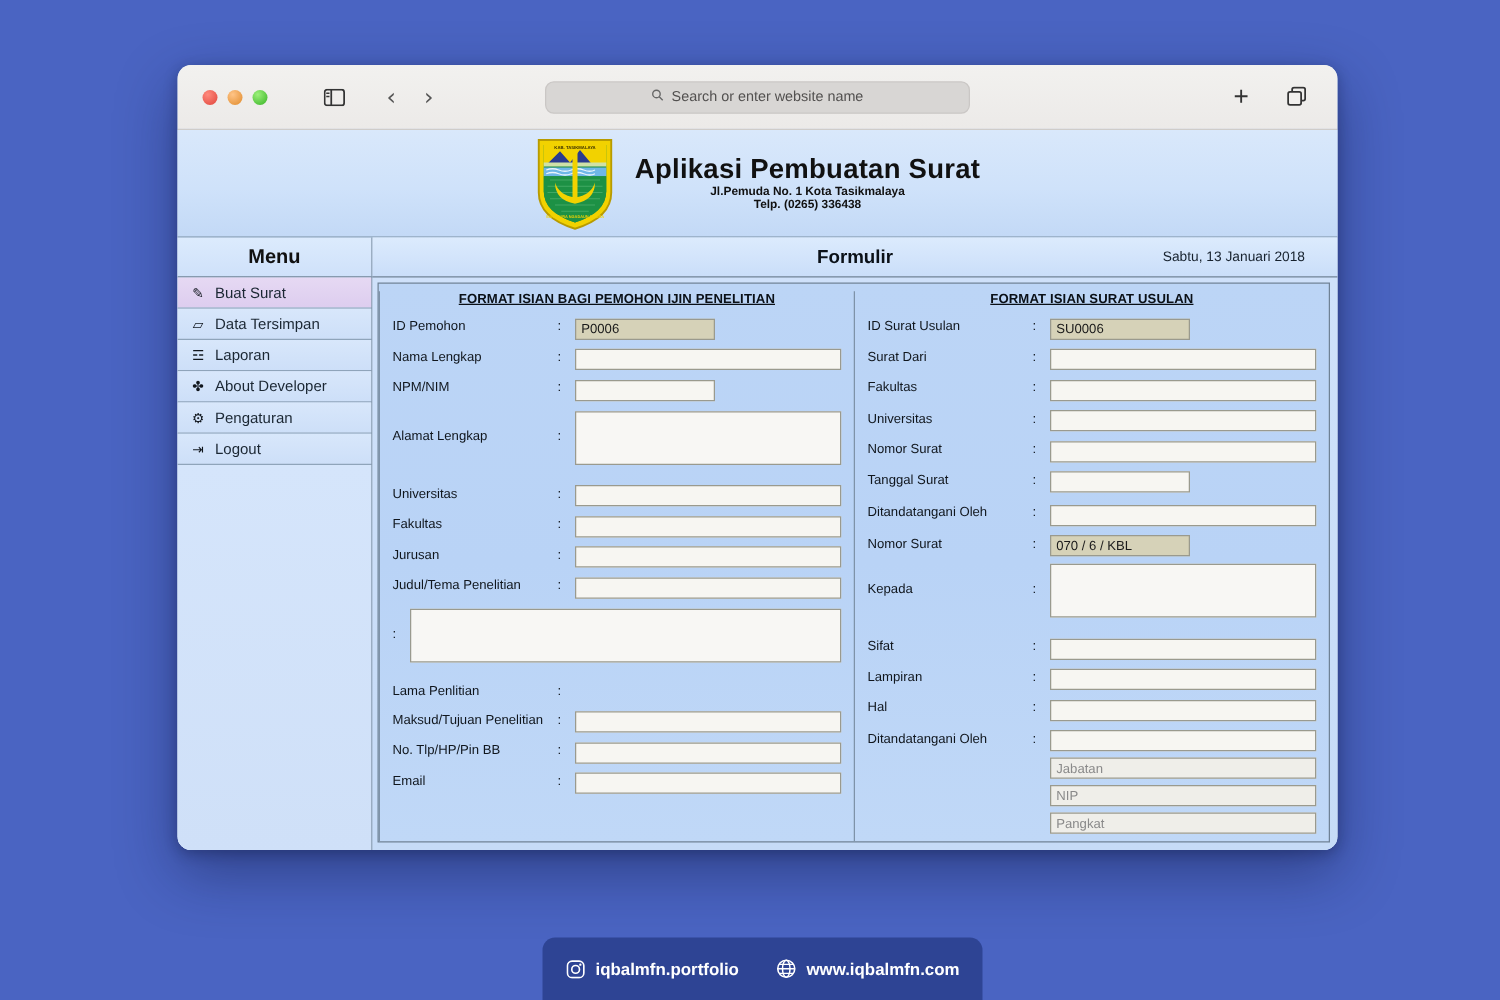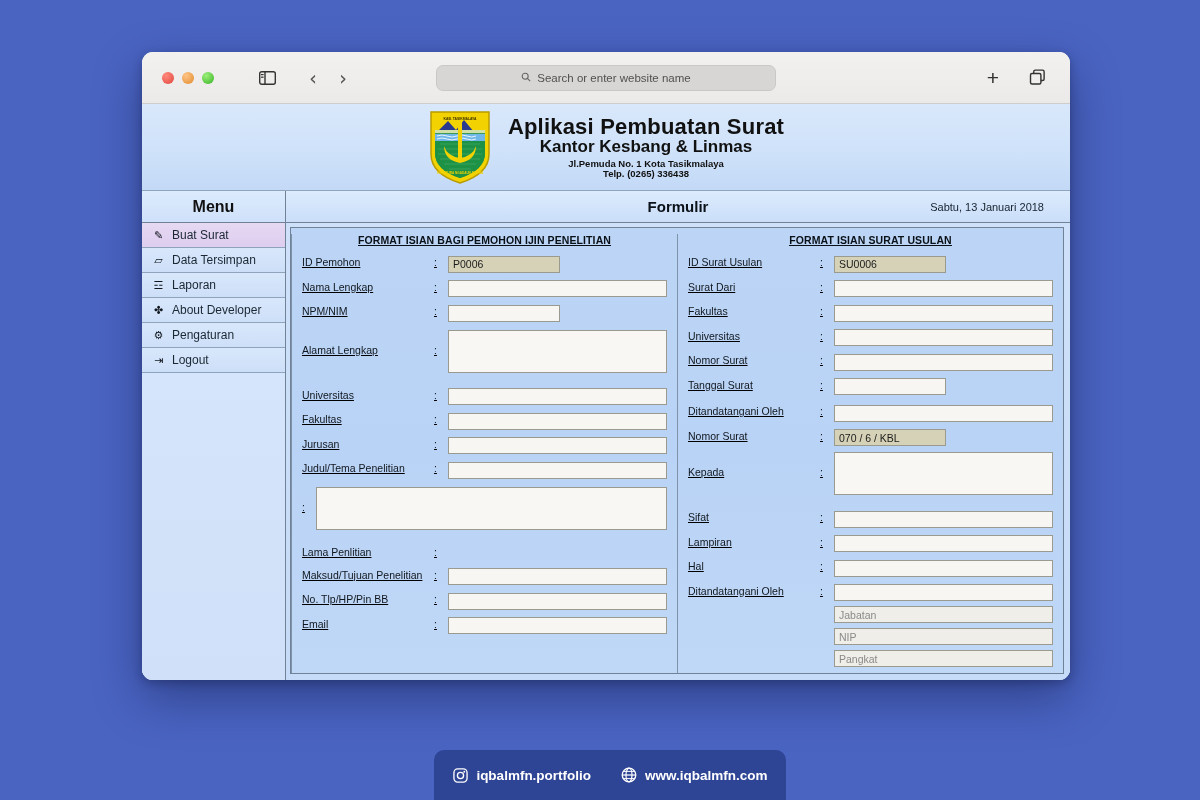--- a/index.html
+++ b/index.html
@@ -65,21 +65,21 @@
   .bt1 { font-size: 22px; font-weight: bold; letter-spacing: .2px; }
   .bt2 { font-size: 17px; font-weight: bold; }
   .bt3 { font-size: 17px; font-weight: bold; }
   .bt4 { font-size: 9.5px; font-weight: bold; margin-top: 2px; }
   .bt5 { font-size: 9.5px; font-weight: bold; }
 
   .body-area { flex: 1; display: flex; }
 
   
   .sidebar {
-    width: 144px; flex: none;
+    width: 156px; flex: none;
     border-right: 1px solid #6f8296;
     display: flex; flex-direction: column;
     background: linear-gradient(180deg,#d5e5fb,#cfe0f8);
   }
   .menu-head {
     height: 32px; display: flex; align-items: center; justify-content: center;
     font-size: 16px; font-weight: bold; color: #111;
     border-bottom: 1px solid #6f8296;
     background: linear-gradient(180deg,#dcebfd,#cfe1fa);
   }
@@ -168,21 +168,21 @@
     content: "▼"; position: absolute; right: 4px; top: 50%;
     transform: translateY(-50%); font-size: 7px; color: #333; pointer-events: none;
     font-family: "DejaVu Sans", sans-serif;
   }
   .sel.dari { width: 76px; }
   .sel.sampai { width: 76px; }
   .sel.tahun { width: 48px; }
   .dash { font-size: 10px; color: #10161d; }
 
   
-  .grp-line { border-left: 1px solid #7e92a8; text-decoration: underline; }
+  .grp-line { border-left: 1px solid #7e92a8; }
 
   
   .footer {
     position: absolute; left: 434px; top: 750px;
     width: 352px; height: 50px;
     background: #2e4494; border-radius: 10px 10px 0 0;
     display: flex; align-items: center; justify-content: center; gap: 30px;
     color: #fff;
   }
   .fitem { display: flex; align-items: center; gap: 8px; font-size: 13.5px; font-weight: bold; }
@@ -258,21 +258,20 @@
             <line x1="16" y1="56" x2="48" y2="56"></line>
               <line x1="21" y1="61" x2="43" y2="61"></line>
           </g>
           <path d="M16 38 q0 14 16 17 q16 -3 16 -17 q-3 10 -16 12 q-13 -2 -16 -12 Z" fill="#f2d200"></path>
           <path d="M30 12 h4 v40 h-4 Z" fill="#f2d200"></path>
           <text x="32" y="11.5" font-size="3.4" font-family="Liberation Sans, sans-serif" fill="#3a3000" text-anchor="middle" font-weight="bold">KAB. TASIKMALAYA</text>
           <text x="32" y="66" font-size="3.1" font-family="Liberation Sans, sans-serif" fill="#f2d200" text-anchor="middle" font-weight="bold">SUKAPURA NGADAUN NGORA</text>
         </svg>
         <div class="banner-text">
           <div class="bt1">Aplikasi Pembuatan Surat</div>
-          <div class="bt2">Kantor Kesbang &amp; Linmas</div>
           <div class="bt4">Jl.Pemuda No. 1 Kota Tasikmalaya</div>
           <div class="bt5">Telp. (0265) 336438</div>
         </div>
       </div>
 
       <div class="body-area">
 
         <div class="sidebar">
           <div class="menu-head">Menu</div>
 

